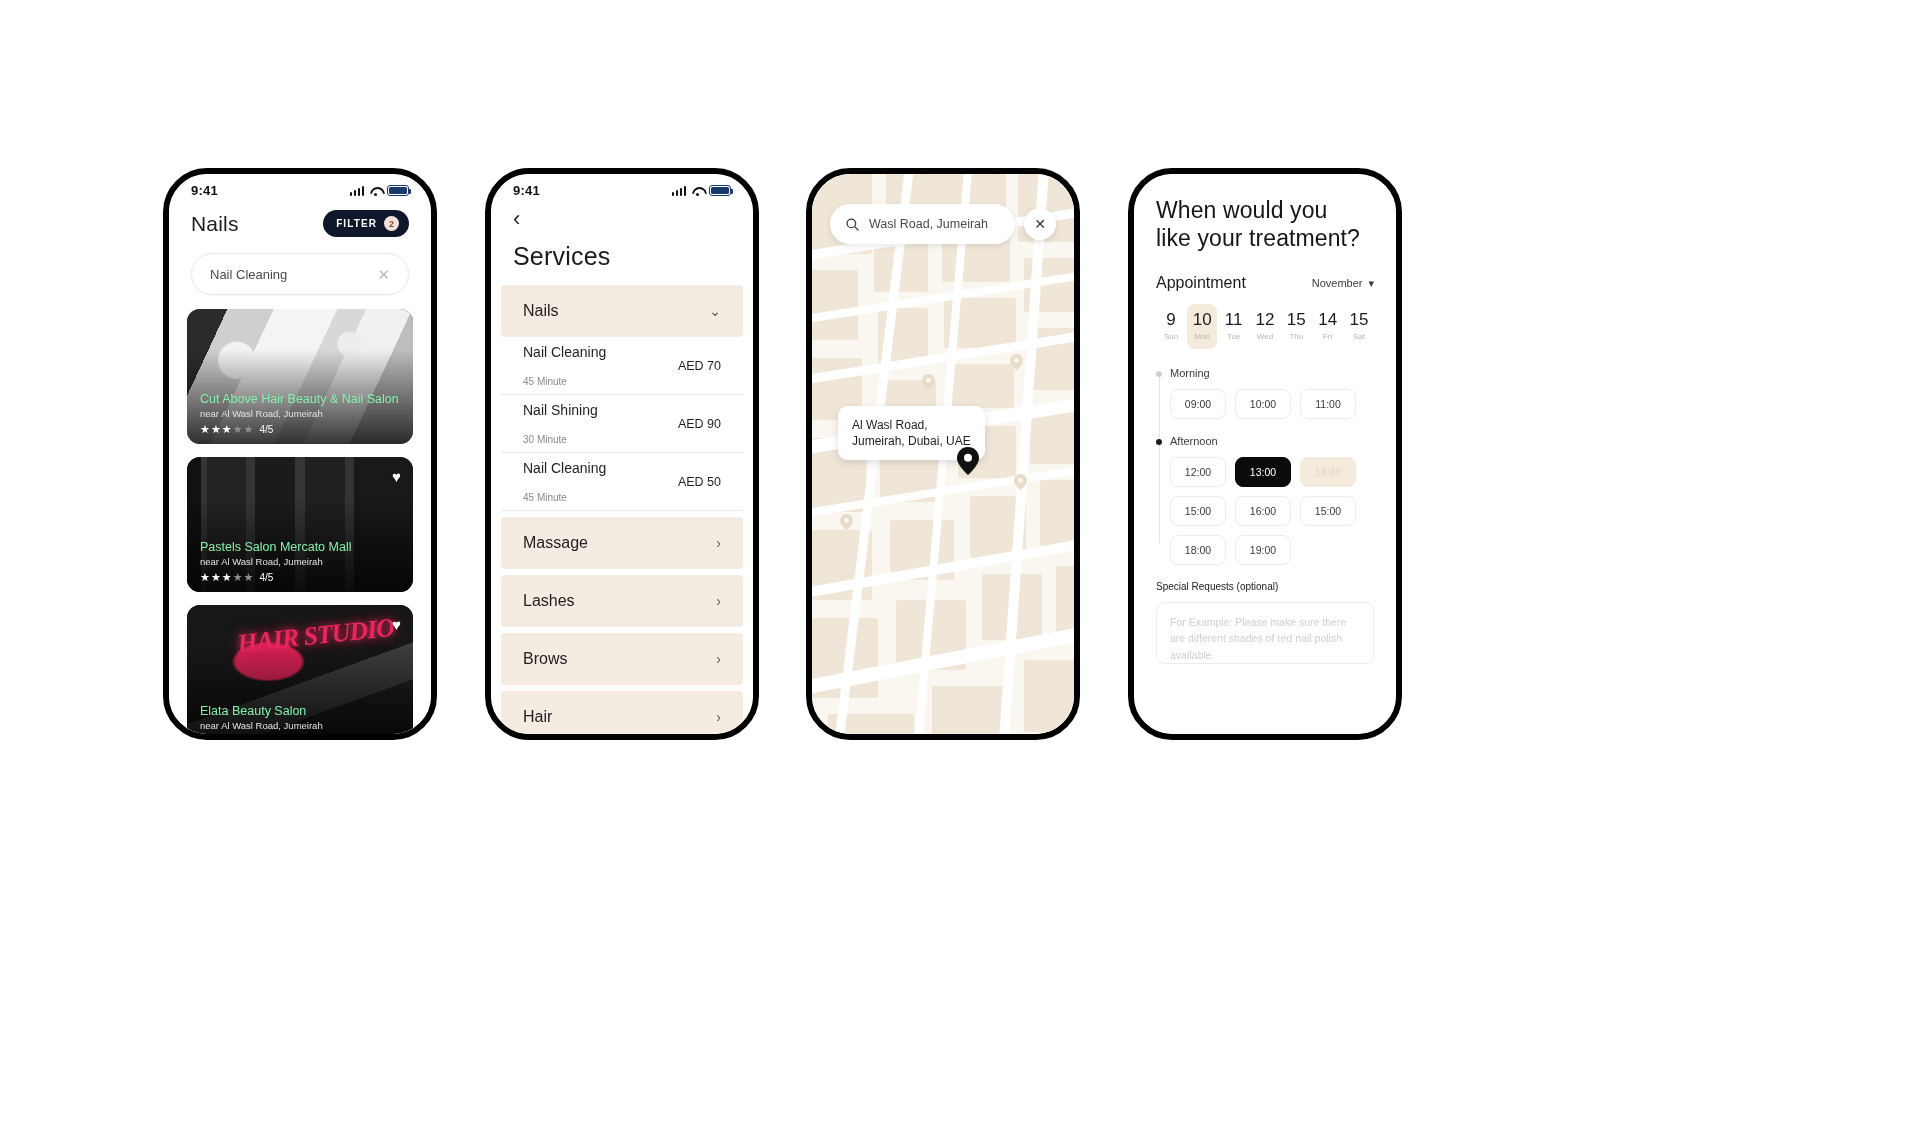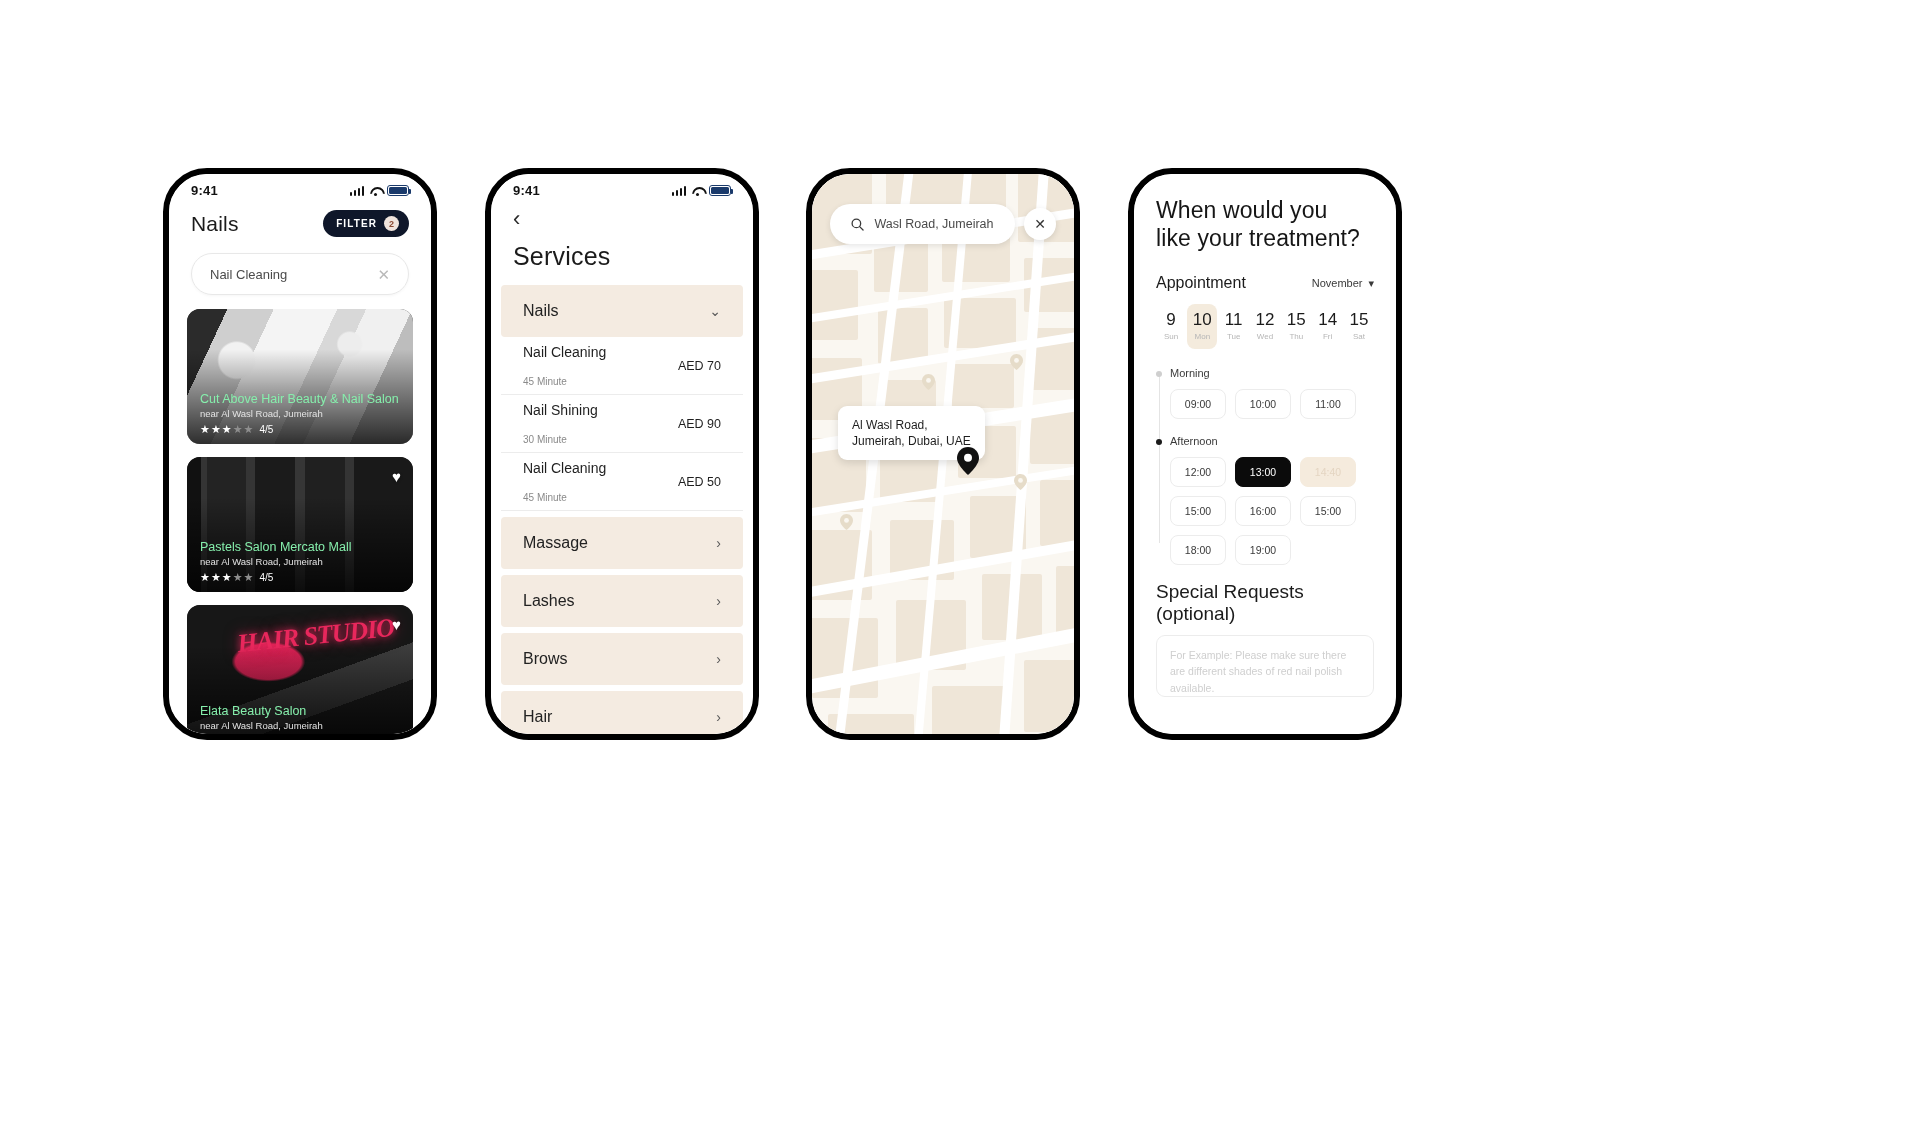--- a/index.html
+++ b/index.html
@@ -146,21 +146,20 @@
   .map .blk { position: absolute; background: #efe6d8; border-radius: 2px; }
   .map .rd { position: absolute; background: #ffffff; }
   .mapsearch {
     position: absolute; left: 18px; top: 30px; right: 18px;
     display: flex; align-items: center; gap: 9px;
   }
   .mapsearch .field {
     flex: 1; height: 40px; background: #fff; border-radius: 20px;
     display: flex; align-items: center; padding: 0 16px; gap: 10px;
     box-shadow: 0 2px 6px rgba(0,0,0,.10);
-    justify-content: center;
   }
   .mapsearch .field .q { font-size: 12.5px; color: #4a4a4a; }
   .mapclose {
     width: 32px; height: 32px; border-radius: 50%; background: #fff;
     display: flex; align-items: center; justify-content: center;
     box-shadow: 0 2px 6px rgba(0,0,0,.12); font-size: 14px; color: #333;
   }
   .callout {
     position: absolute; left: 26px; top: 232px;
     background: #fff; border-radius: 9px; padding: 11px 14px;
@@ -200,21 +199,21 @@
   .tl-sec.active .bullet { background: #1b1b1b; }
   .tl-label { font-size: 11px; color: #3b3b3b; }
   .slots { display: flex; flex-wrap: wrap; gap: 9px; margin: 10px 0 16px 0; }
   .slot {
     width: 56px; height: 30px; border-radius: 8px; border: 1px solid #ececec;
     display: flex; align-items: center; justify-content: center;
     font-size: 10.5px; color: #3a3a3a; background: #fff;
   }
   .slot.sel { background: #0b0b0b; color: #fff; border-color: #0b0b0b; }
   .slot.dis { background: #f5ebdd; color: #e4d5c2; border-color: #f5ebdd; }
-  .sr-title { font-size: 19px; color: #1b1b1b; margin-top: 1px; }
+  .sr-title { font-size: 10px; color: #1b1b1b; margin-top: 1px; }
   .sr-box {
     margin-top: 10px; border: 1px solid #ececec; border-radius: 9px;
     padding: 11px 13px; height: 62px;
   }
   .sr-box .ph { font-size: 10.5px; color: #cfcfcf; line-height: 1.55; }
   .p4-actions { display: flex; gap: 10px; margin-top: 13px; }
   .book-btn {
     flex: 1.05; height: 40px; border-radius: 9px; background: #a25c45; color: #fff;
     display: flex; align-items: center; justify-content: center;
     font-size: 11px; letter-spacing: 1.4px; font-weight: 600;

